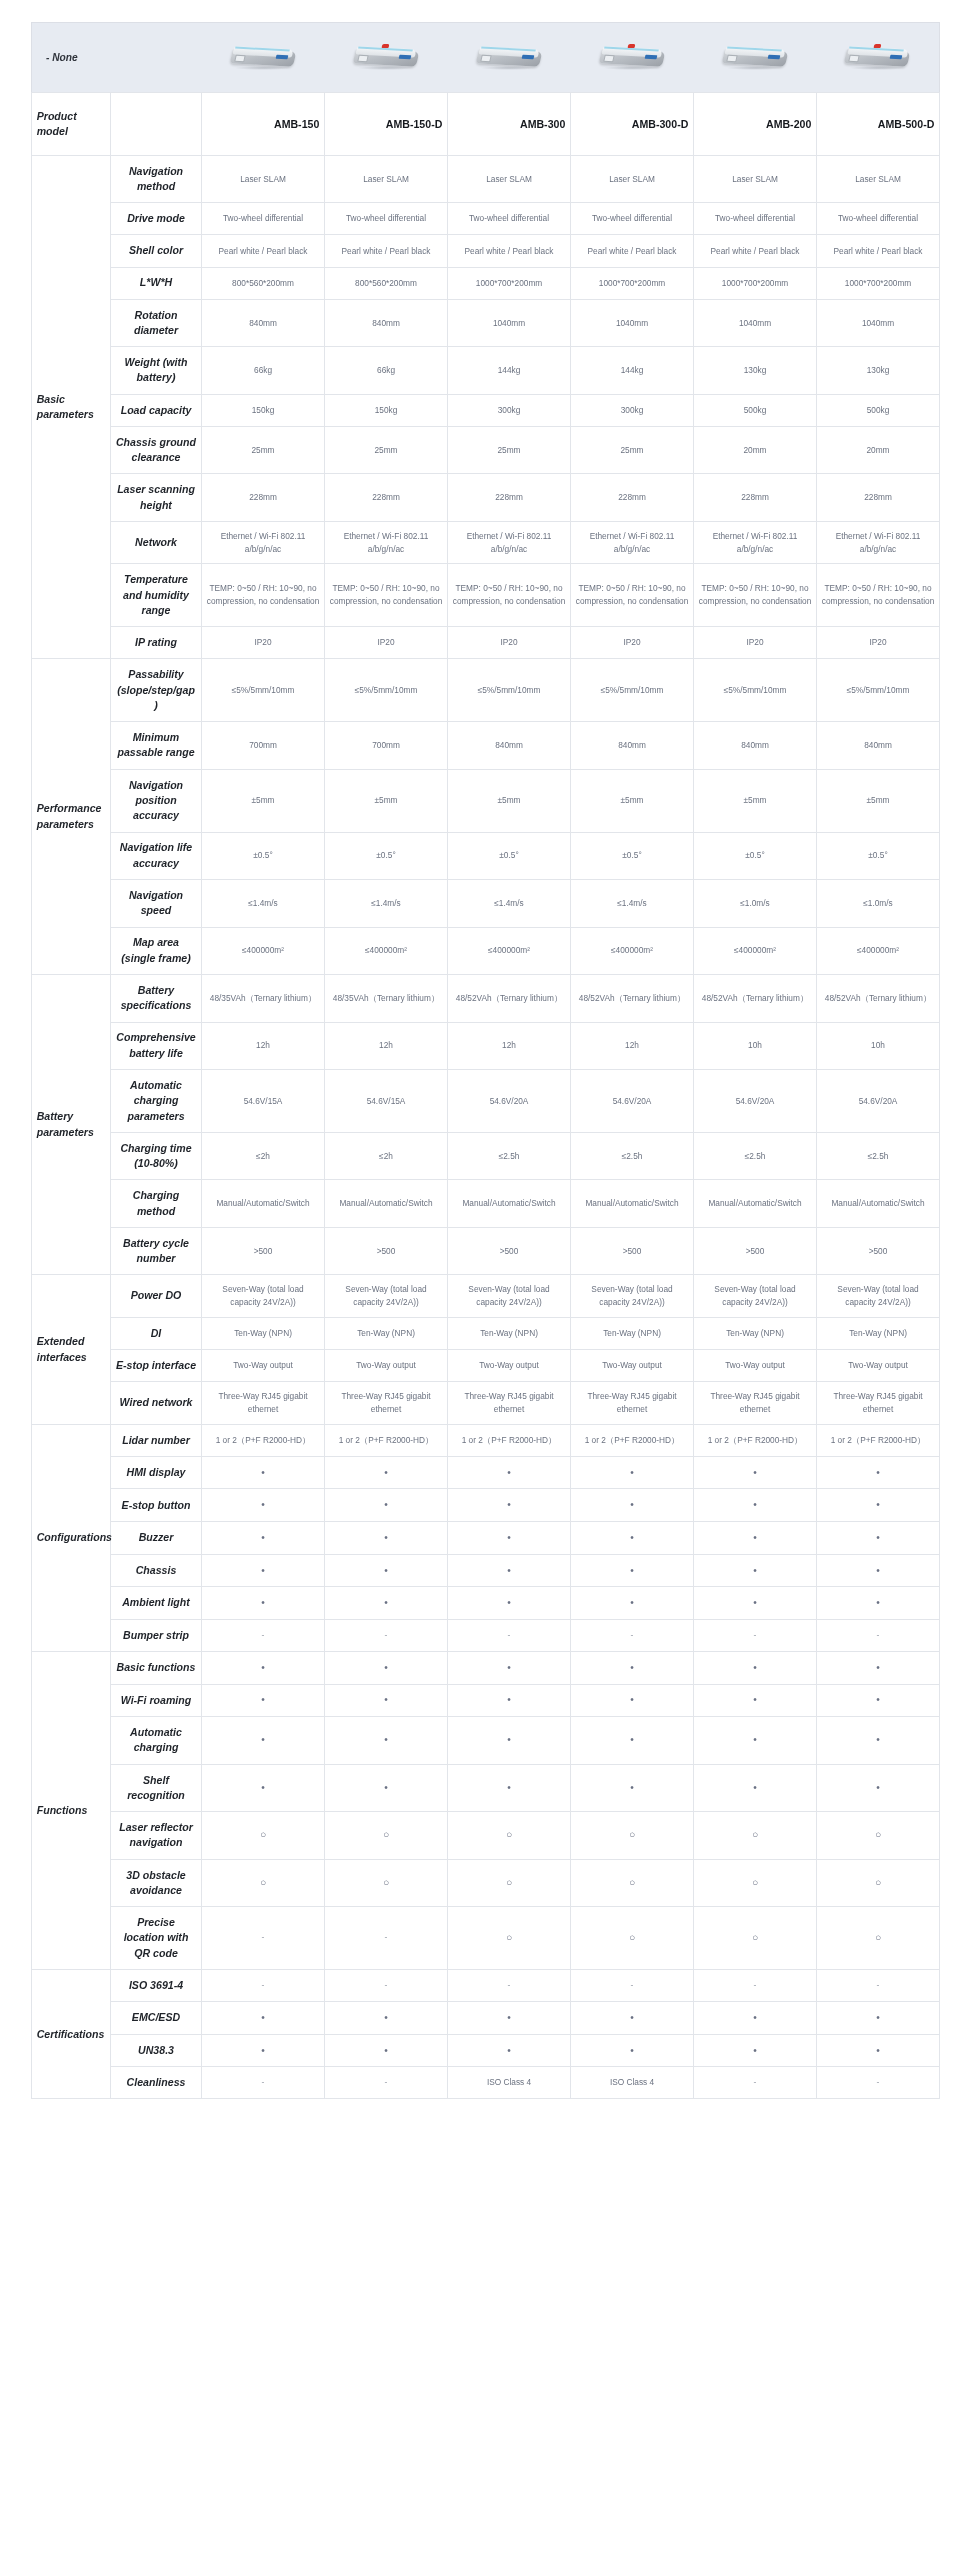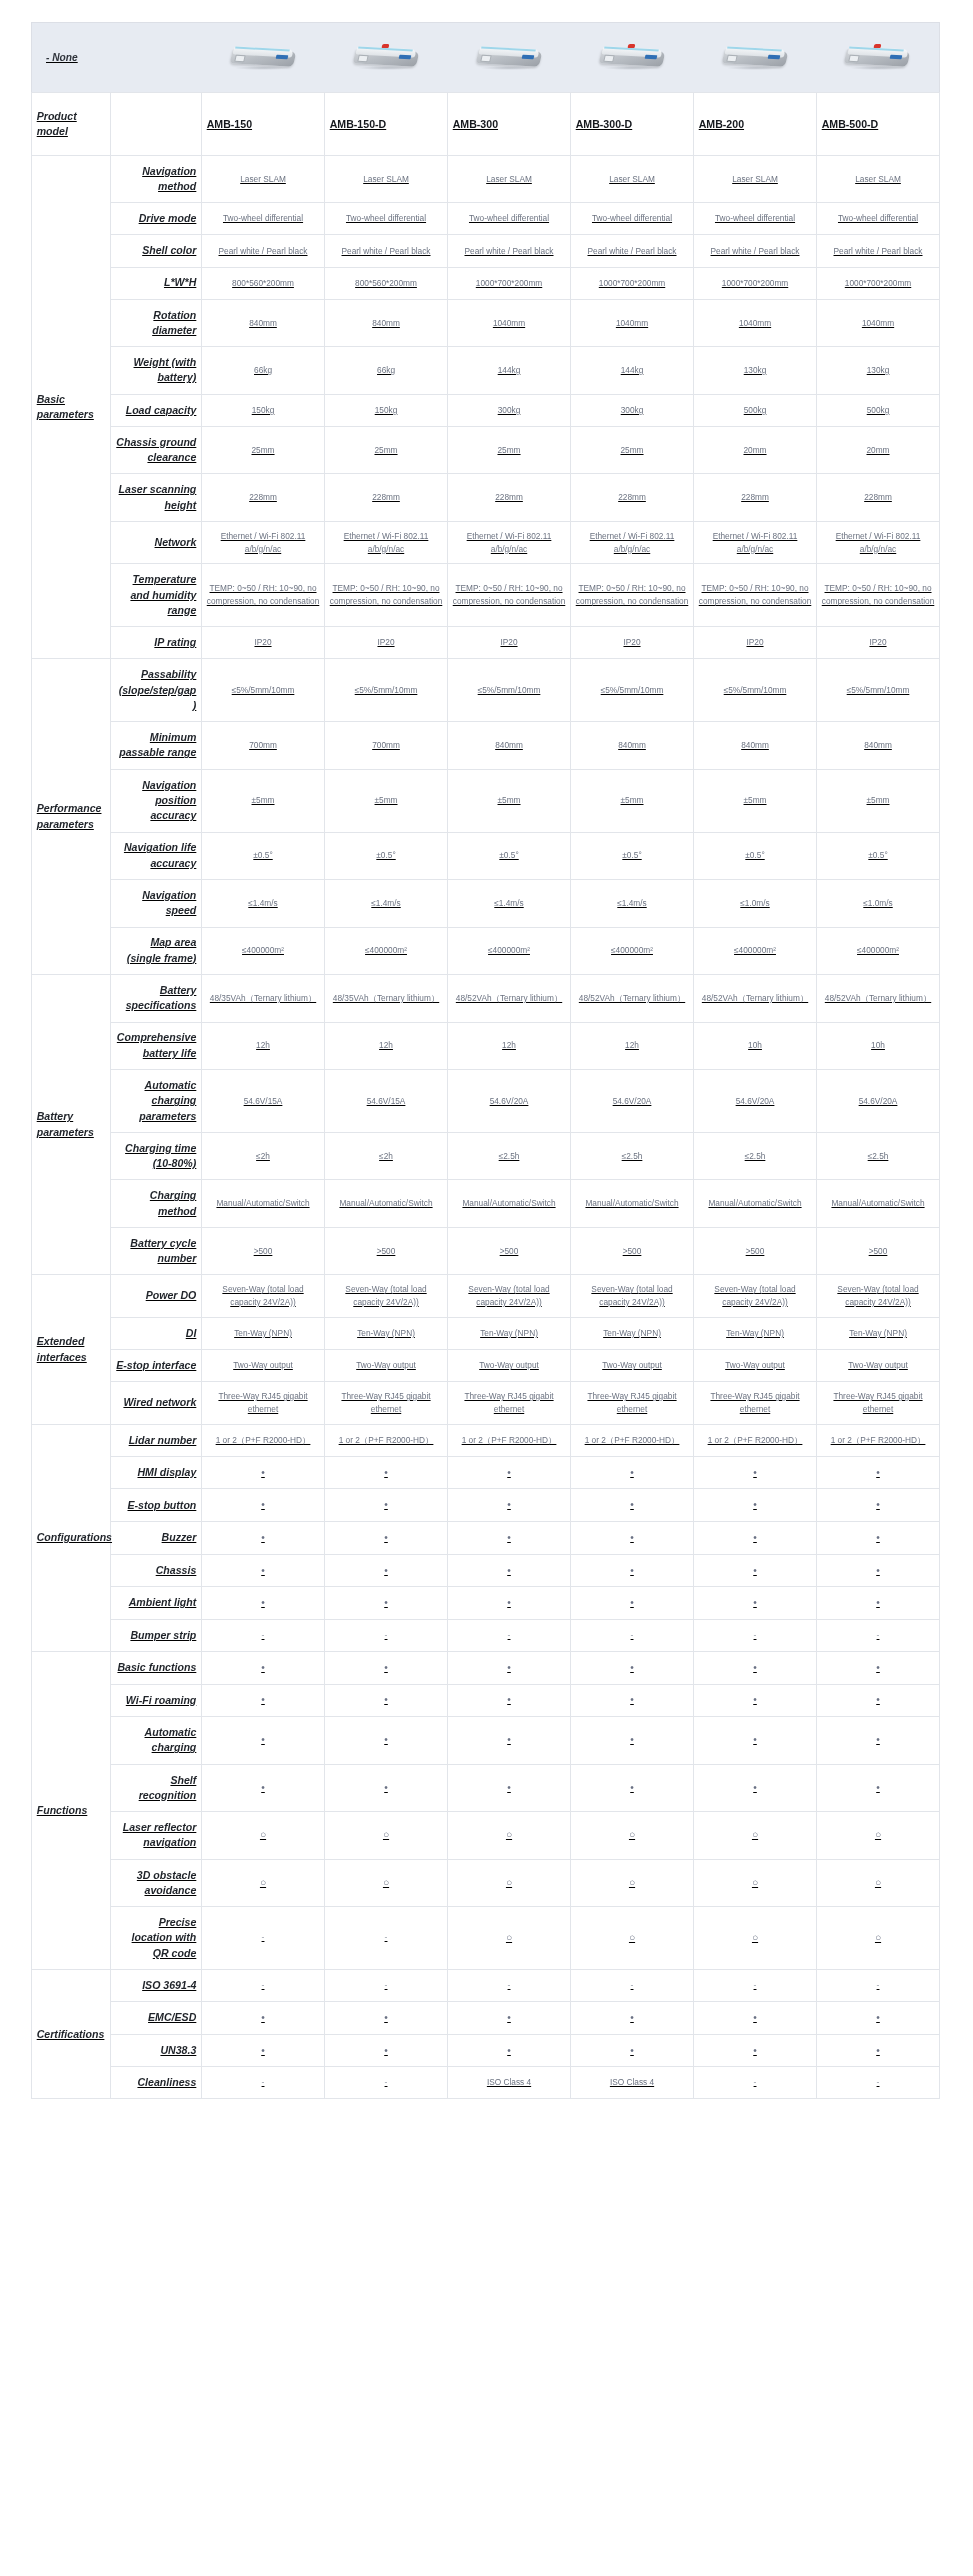--- a/index.html
+++ b/index.html
@@ -11,21 +11,20 @@
   .page{
     width:974px;
     padding:22px 31px 94px 31px;
     box-sizing:border-box;
   }
   .spec-table{
     border-collapse:collapse;
     table-layout:fixed;
     width:903px;
     border:0.8px solid #dcdfe6;
-    text-decoration:underline;
   }
   .spec-table td,.spec-table th{
     border:0.8px solid #e2e5ea;
     padding:7.9px 4.7px;
     vertical-align:middle;
   }
 
   
   .banner-cell{
     background:#e7ebf2;
@@ -109,31 +108,31 @@
     font-size:10.6px;
     color:#1f2329;
     line-height:1.45;
     width:79px;
   }
   .param-cell{
     font-style:italic;
     font-weight:bold;
     font-size:10.6px;
     color:#1f2329;
-    text-align:right;
+    text-align:center;
     padding-left:11px;
     line-height:1.45;
     width:91px;
     margin-left:32px;
   }
   .model-cell{
     font-weight:bold;
     font-size:10.6px;
     color:#15181d;
-    text-align:left;
+    text-align:right;
   }
   .value-cell{
     font-size:8.3px;
     color:#6b7280;
     text-align:center;
     line-height:1.55;
   }
   .value-cell.mark{
     font-size:10.2px;
     color:#6a7184;

